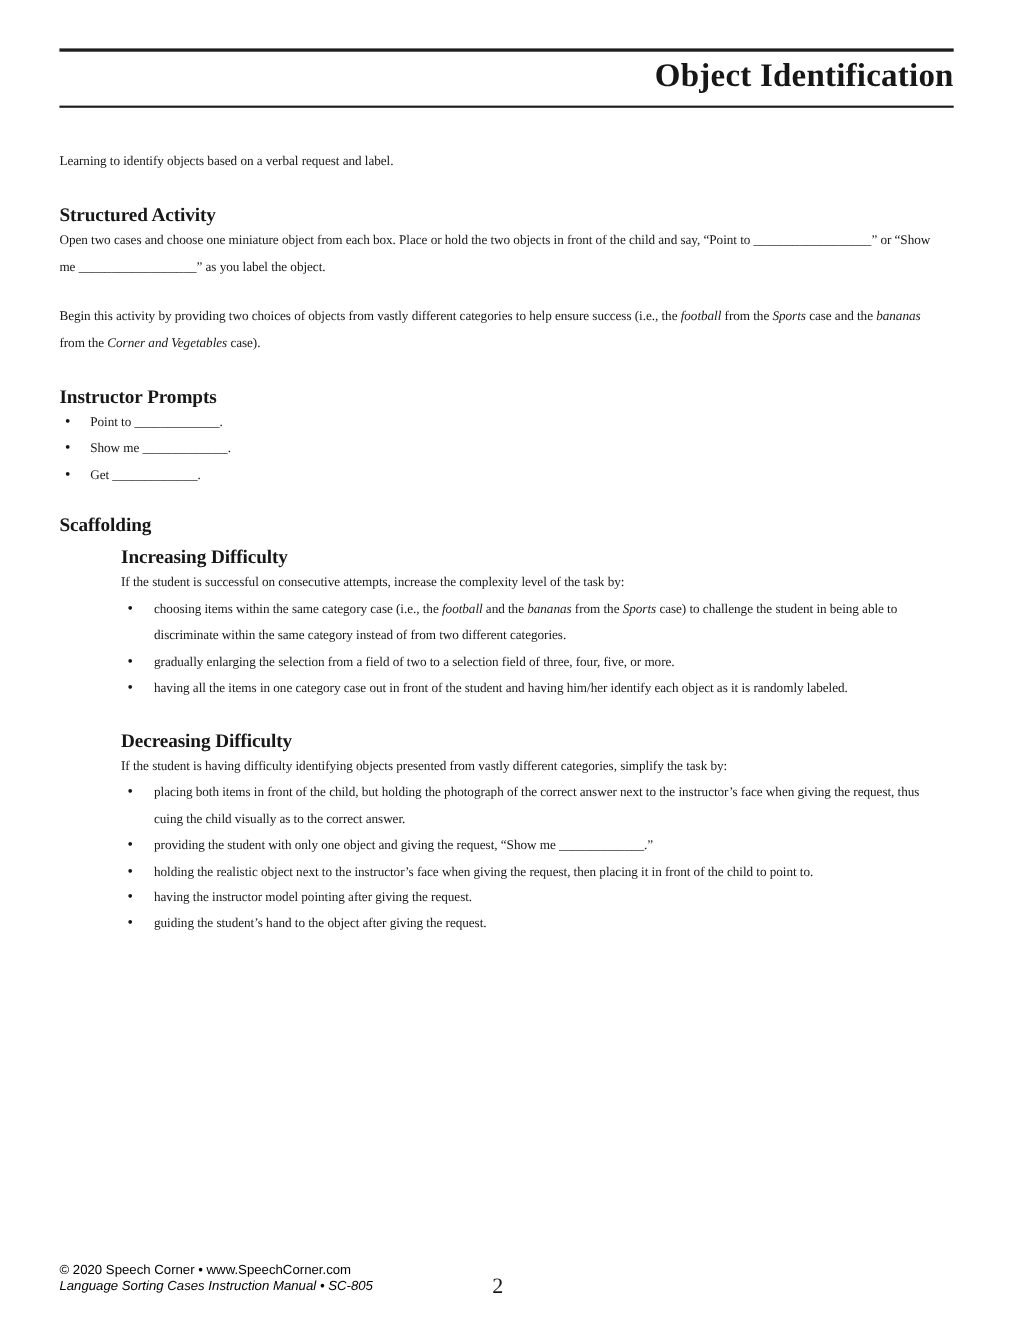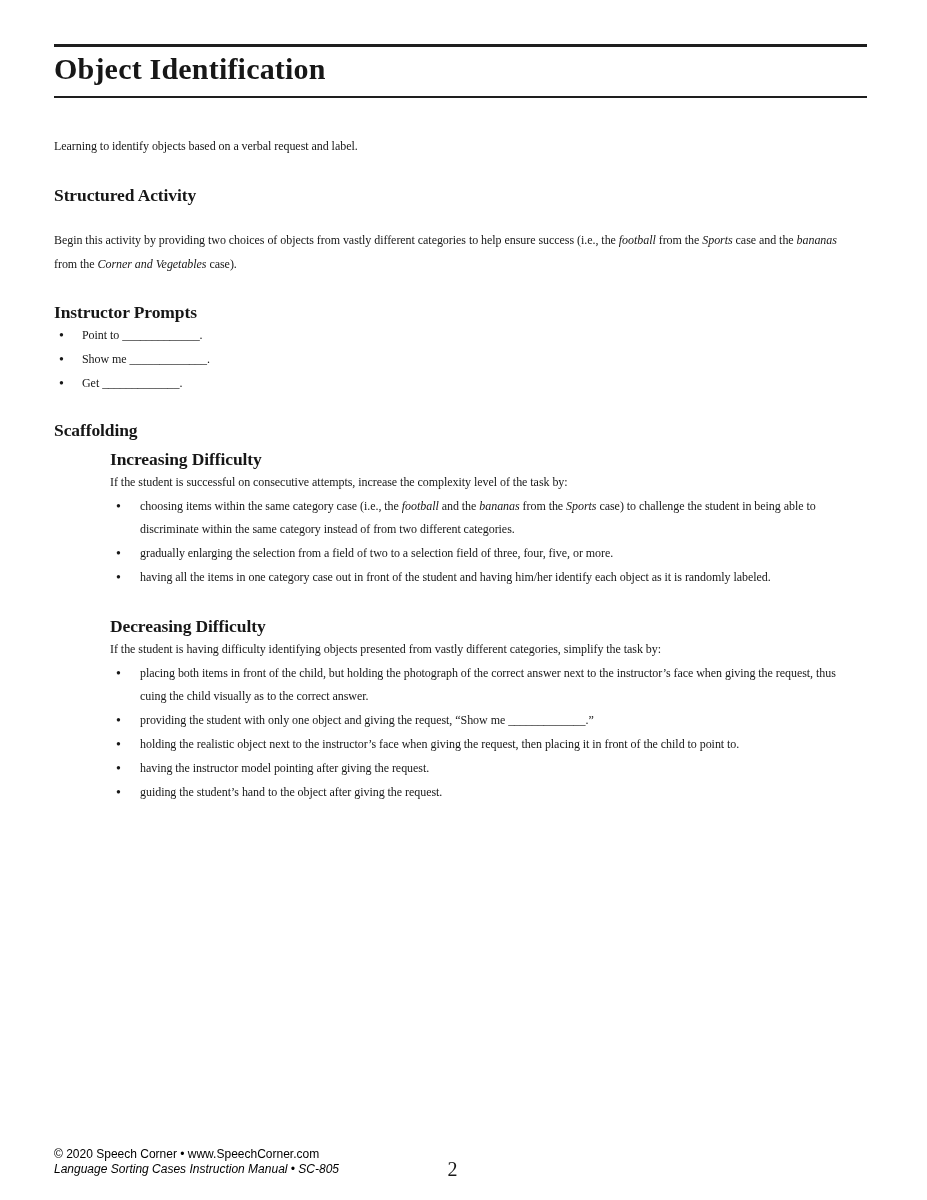--- a/index.html
+++ b/index.html
@@ -16,21 +16,21 @@
   }
 
   .content { padding: 0 60px 0 54px; }
 
   
   .title-block { margin-top: 44px; }
   .rule { height: 2.5px; background: #1e1e1e; }
   .page-title {
     margin: 0;
     padding: 4px 0 9px;
-    text-align: left;
+    text-align: right;
     font-size: 30px;
     font-weight: bold;
     line-height: 36px;
     letter-spacing: 0.2px;
   }
 
   
   .section { margin-top: 24px; }
   .section.first { margin-top: 37px; }
   .section.tight { margin-top: 22px; }
@@ -103,20 +103,21 @@
       <h1 class="page-title">Object Identification</h1>
       <div class="rule"></div>
     </header>
 
     <section class="section first">
       <p>Learning to identify objects based on a verbal request and label.</p>
     </section>
 
     <section class="section">
       <h2>Structured Activity</h2>
+      <p>Open two cases and choose one miniature object from each box. Place or hold the two objects in front of the child and say, “Point to __________________” or “Show me __________________” as you label the object.</p>
     </section>
 
     <section class="section tight">
       <p>Begin this activity by providing two choices of objects from vastly different categories to help ensure success (i.e., the <em>football</em> from the <em>Sports</em> case and the <em>bananas</em> from the <em>Corner and Vegetables</em> case).</p>
     </section>
 
     <section class="section">
       <h2>Instructor Prompts</h2>
       <ul class="bullet-list">
         <li class="bullet-item">

